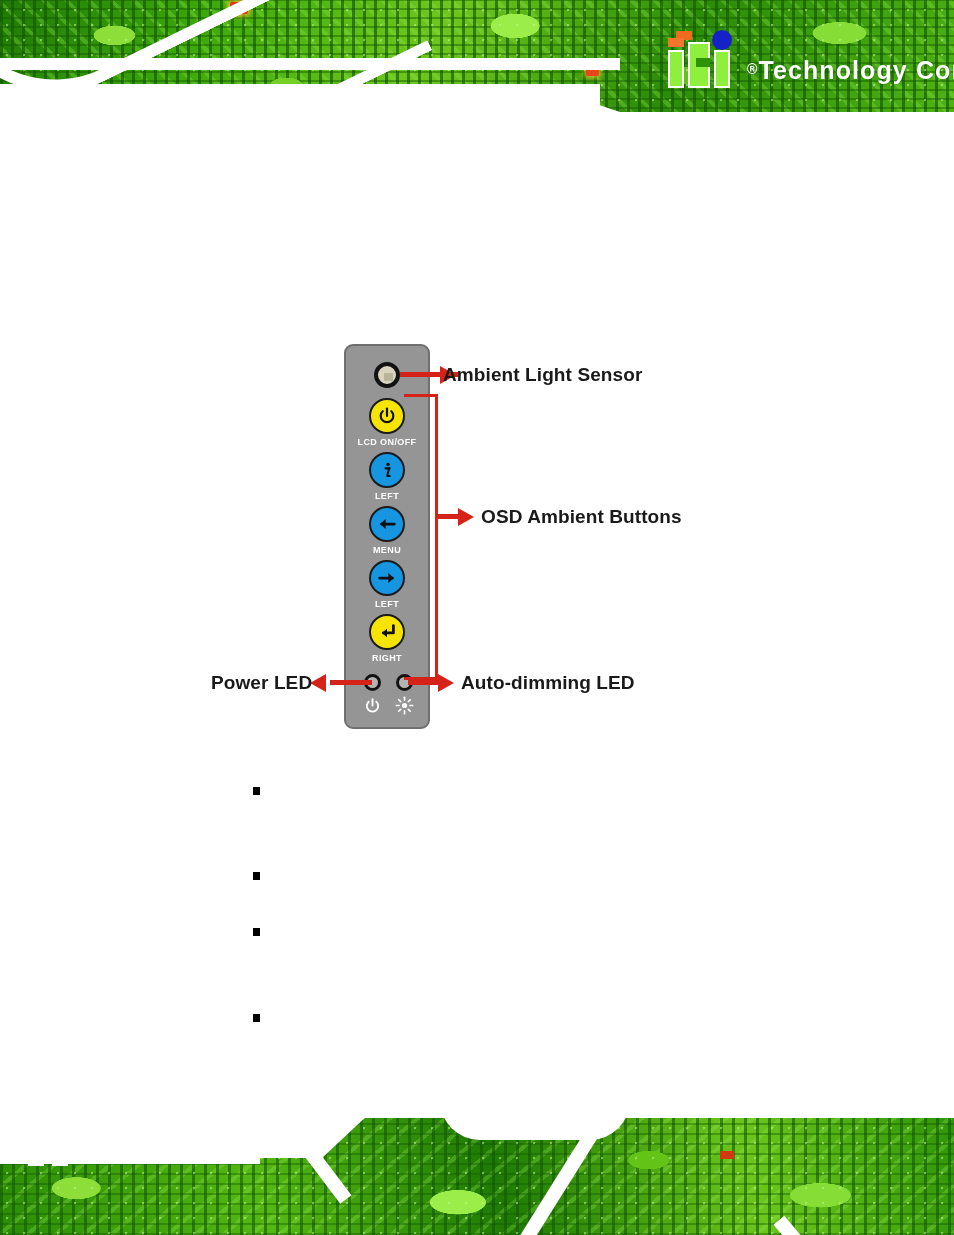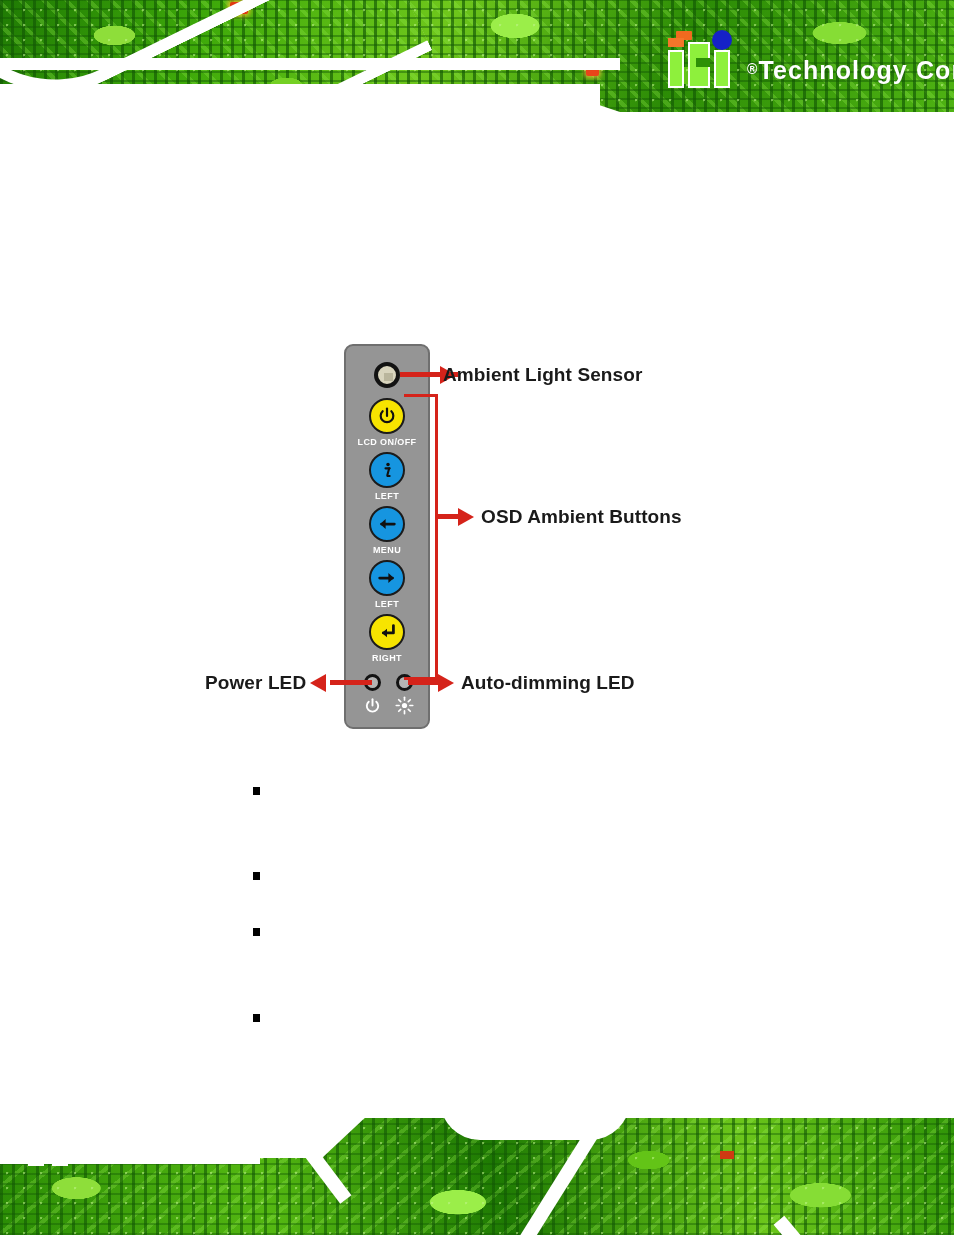--- a/index.html
+++ b/index.html
@@ -460,21 +460,21 @@
     <div class="ann-arrow arrow-right" style="left:440px; top:22px;"></div>
     <div class="ann-text" style="left:443px; top:20px;">Ambient Light Sensor</div>
 
     <div class="bracket" style="left:404px; top:50px; width:34px; height:286px;"></div>
     <div class="ann-line" style="left:437px; top:170px; width:30px; height:5px;"></div>
     <div class="ann-arrow arrow-right" style="left:458px; top:164px;"></div>
     <div class="ann-text" style="left:481px; top:162px;">OSD Ambient Buttons</div>
 
     <div class="ann-line" style="left:330px; top:336px; width:42px; height:5px;"></div>
     <div class="ann-arrow arrow-left" style="left:310px; top:330px;"></div>
-    <div class="ann-text" style="left:205px; top:328px;">Power LED</div>
+    <div class="ann-text" style="left:211px; top:328px;">Power LED</div>
 
     <div class="ann-line" style="left:408px; top:336px; width:32px; height:5px;"></div>
     <div class="ann-arrow arrow-right" style="left:438px; top:330px;"></div>
     <div class="ann-text" style="left:461px; top:328px;text-align:right;">Auto-dimming LED</div>
   </div>
 
   <div class="bullet" style="top:669px"></div>
   <div class="bullet" style="top:754px"></div>
   <div class="bullet" style="top:810px"></div>
   <div class="bullet" style="top:896px"></div>

